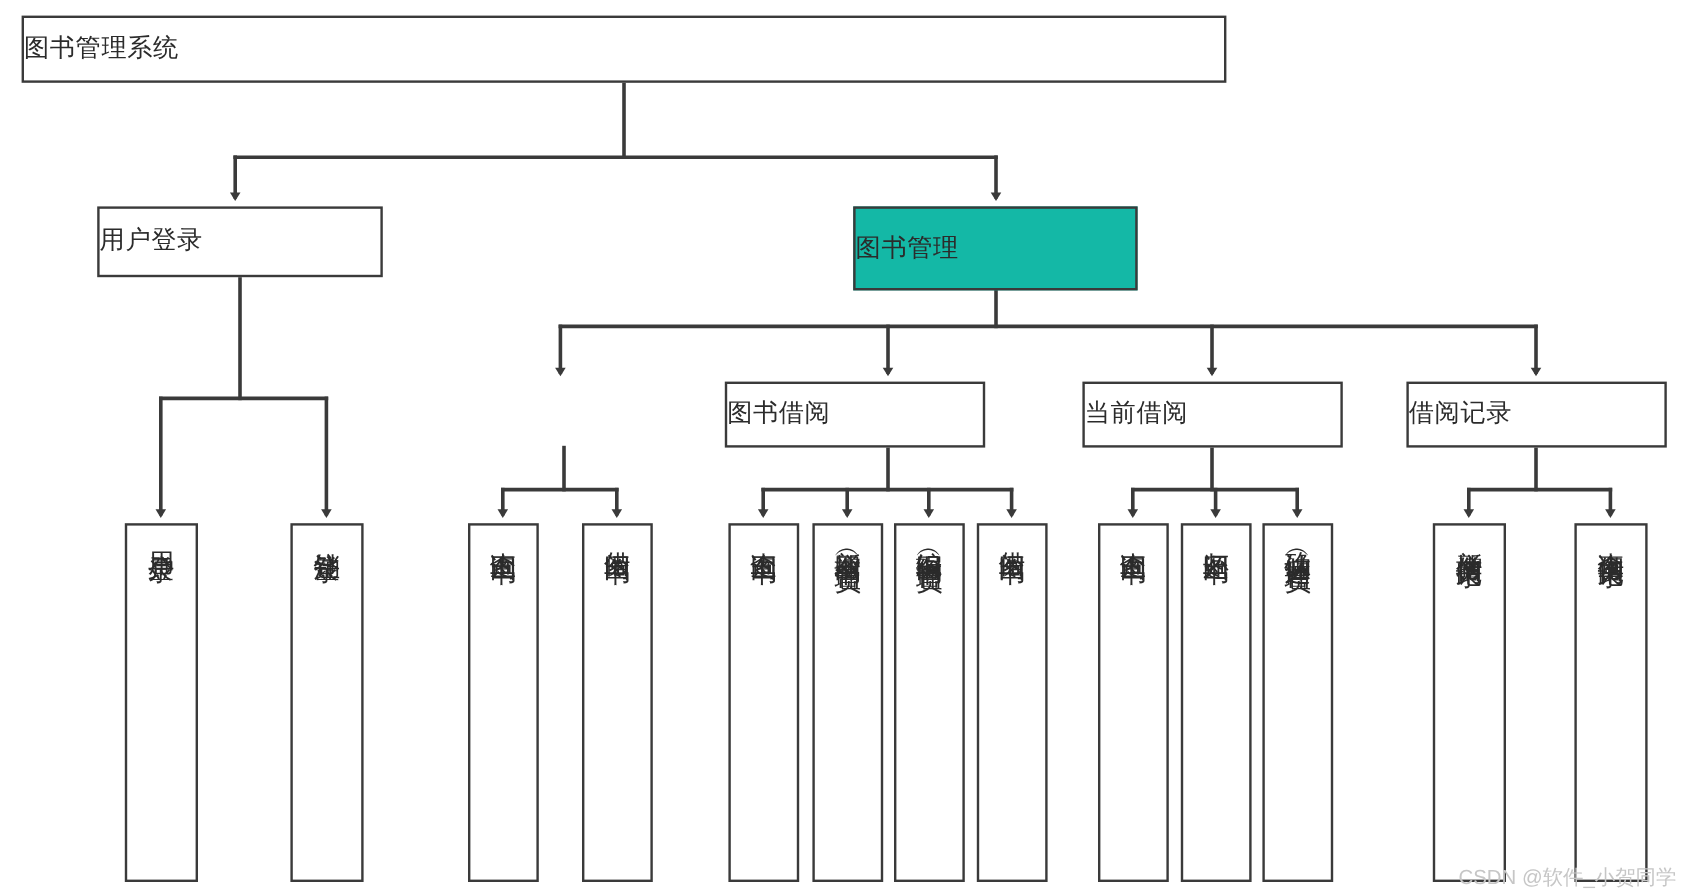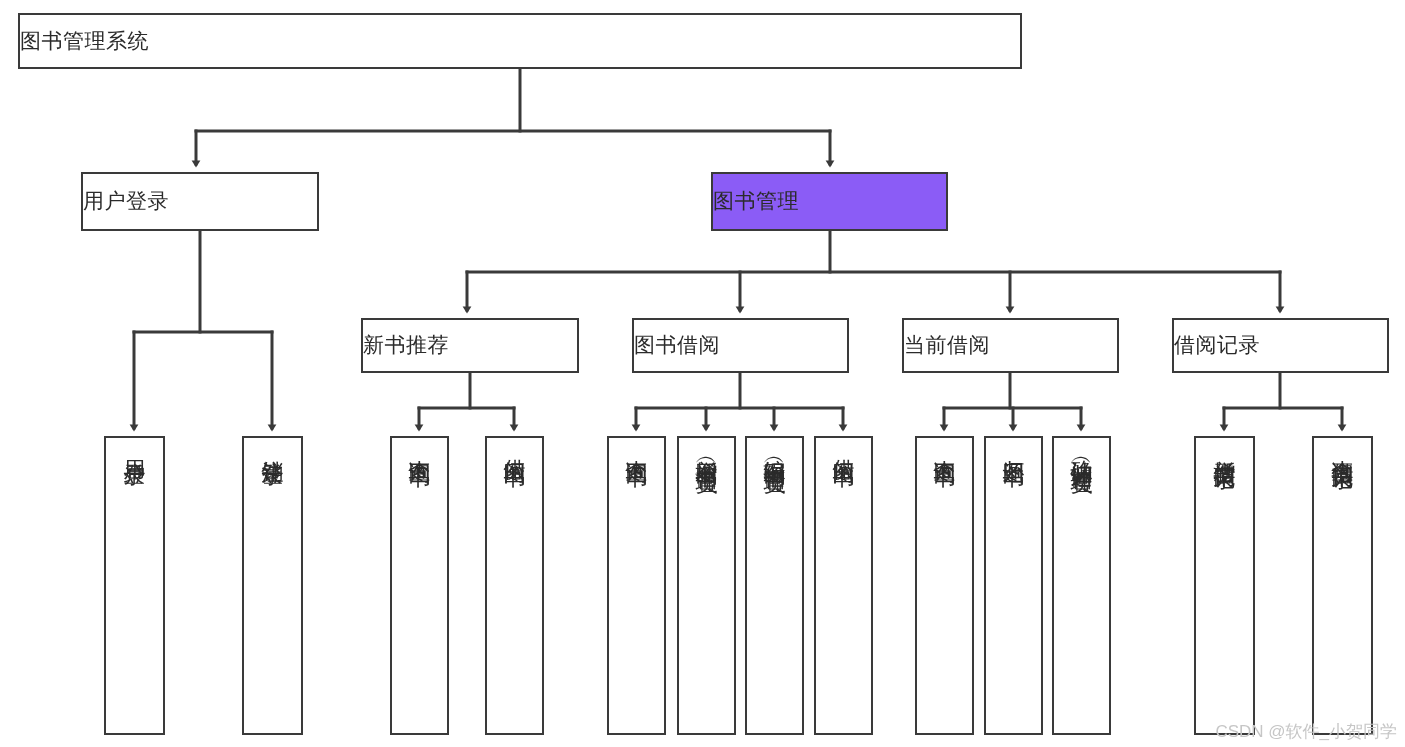--- a/index.html
+++ b/index.html
@@ -123,28 +123,25 @@
     </g>
   </svg>
 
   <div class="node horizontal" id="n-root" style="left: 18px; top: 13px; width: 1004px; height: 56px; border-color: rgb(58, 58, 58); color: rgb(43, 43, 43); background: rgb(255, 255, 255);">
     <span class="label">图书管理系统</span>
   </div>
 
   <div class="node horizontal" id="n-l2-0" style="left: 81px; top: 172px; width: 238px; height: 59px; border-color: rgb(58, 58, 58); color: rgb(43, 43, 43); background: rgb(255, 255, 255);">
     <span class="label">用户登录</span>
   </div>
-  <div class="node horizontal" id="n-l2-1" style="left: 711px; top: 172px; width: 237px; height: 59px; border-color: rgb(58, 58, 58); color: rgb(43, 43, 43); background: #8b5cf6;">
+  <div class="node horizontal" id="n-l2-1" style="left: 711px; top: 172px; width: 237px; height: 70px; border-color: rgb(58, 58, 58); color: rgb(43, 43, 43); background: #14b8a6;">
     <span class="label">图书管理</span>
   </div>
 
-  <div class="node horizontal" id="n-l3-0" style="left: 361px; top: 318px; width: 218px; height: 55px; border-color: rgb(58, 58, 58); color: rgb(43, 43, 43); background: rgb(255, 255, 255);">
-    <span class="label">新书推荐</span>
-  </div>
-  <div class="node horizontal" id="n-l3-1" style="left: 632px; top: 318px; width: 217px; height: 55px; border-color: rgb(58, 58, 58); color: rgb(43, 43, 43); background: rgb(255, 255, 255);">
+  <div class="node horizontal" id="n-l3-1" style="left: 604px; top: 318px; width: 217px; height: 55px; border-color: rgb(58, 58, 58); color: rgb(43, 43, 43); background: rgb(255, 255, 255);">
     <span class="label">图书借阅</span>
   </div>
   <div class="node horizontal" id="n-l3-2" style="left: 902px; top: 318px; width: 217px; height: 55px; border-color: rgb(58, 58, 58); color: rgb(43, 43, 43); background: rgb(255, 255, 255);">
     <span class="label">当前借阅</span>
   </div>
   <div class="node horizontal" id="n-l3-3" style="left: 1172px; top: 318px; width: 217px; height: 55px; border-color: rgb(58, 58, 58); color: rgb(43, 43, 43); background: rgb(255, 255, 255);">
     <span class="label">借阅记录</span>
   </div>
 
   <div class="node vertical" id="n-lf-0" style="left: 104px; top: 436px; width: 61px; height: 299px; border-color: rgb(58, 58, 58); color: rgb(43, 43, 43); background: rgb(255, 255, 255);">

